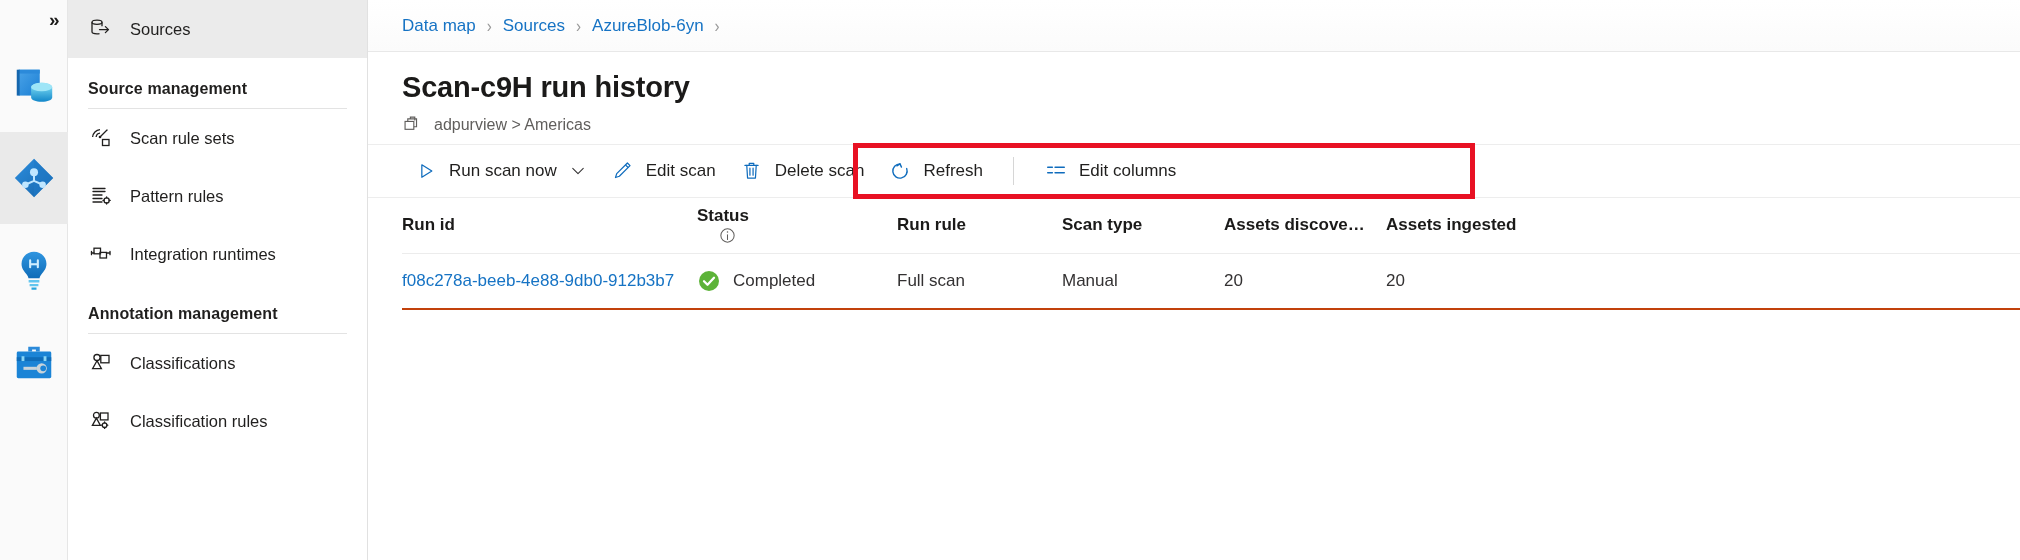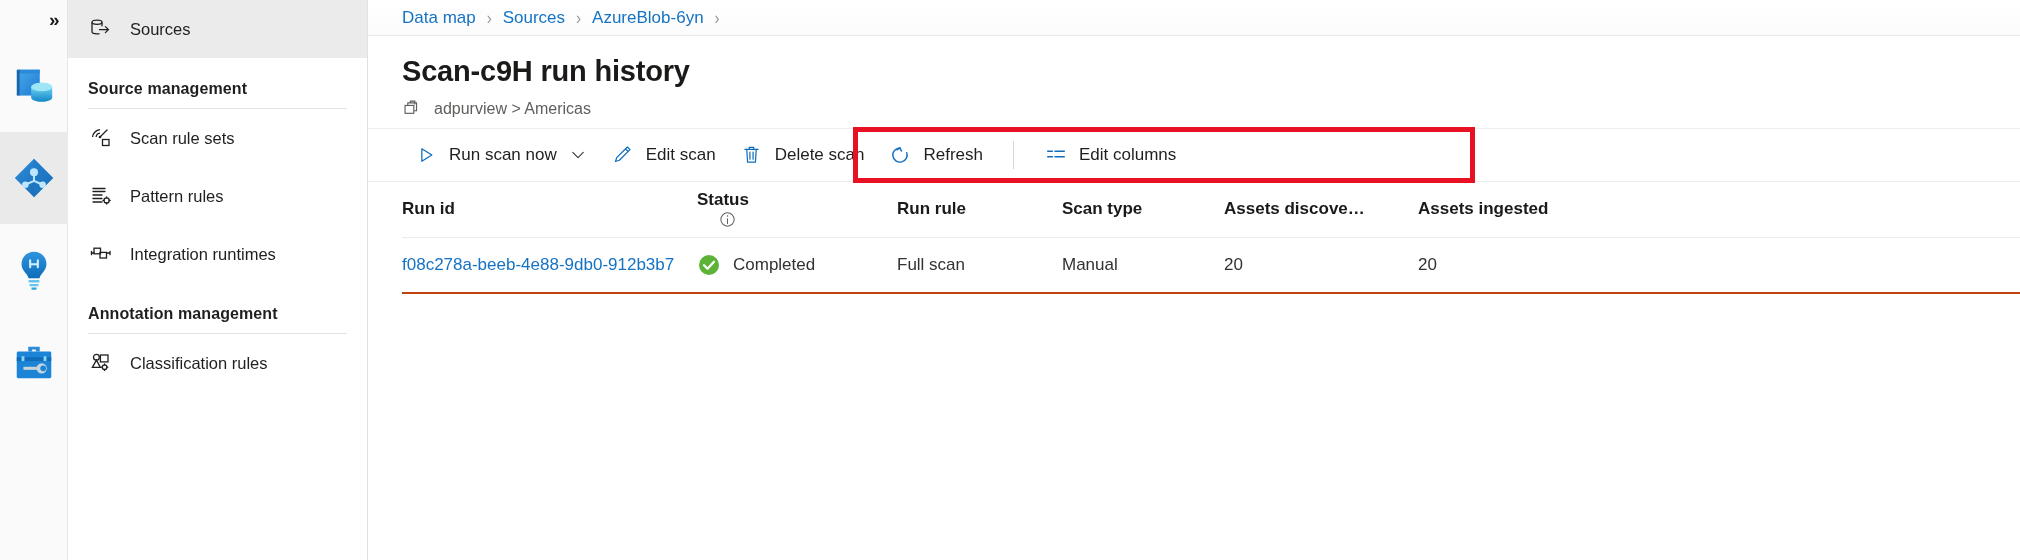--- a/index.html
+++ b/index.html
@@ -103,21 +103,21 @@
   
   .main {
     flex: 1;
     height: 560px;
     position: relative;
     background: #ffffff;
     min-width: 0;
   }
 
   .crumbbar {
-    height: 36px;
+    height: 52px;
     display: flex;
     align-items: center;
     padding-left: 34px;
     border-bottom: 1px solid #e8e8e8;
     background: linear-gradient(to bottom,#ffffff,#fbfbfb);
     font-size: 17px;
   }
   .crumb-link {
     color: #1673c4;
     cursor: pointer;
@@ -211,21 +211,21 @@
     height: 56px;
     border-bottom: 2px solid #c2410c;
     font-size: 17px;
     color: #333132;
   }
   .c-runid   { width: 295px; min-width:295px; overflow: hidden; white-space: nowrap; }
   .c-status  { width: 200px; min-width:200px; display: flex; align-items: center; }
   .c-runtype { width: 165px; min-width:165px; }
   .c-scantype{ width: 162px; min-width:162px; }
   .c-disc    { width: 162px; min-width:162px; }
-  .c-ing     { width: 200px; min-width:200px;margin-left:32px; }
+  .c-ing     { width: 200px; min-width:200px; }
 
   .hd-inline { display: flex; align-items: center; flex-direction: column; }
   .info-ico { margin-left: 10px; display: flex; align-items: center; }
 
   .runid-link {
     color: #1673c4;
     cursor: pointer;
     white-space: nowrap;
   }
 
@@ -361,20 +361,30 @@
           <path d="M2.5 11h2.5M17.5 11h3.2" stroke-linecap="round"></path>
           <path d="M2.5 9.3v3.4M21 9.3v3.4" stroke-linecap="round"></path>
         </svg>
       </span>
       <span class="n-label">Integration runtimes</span>
     </div>
 
     <div class="nav-section">Annotation management</div>
     <div class="nav-divider"></div>
 
+    <div class="nav-item">
+      <span class="n-ico">
+        <svg width="24" height="24" viewBox="0 0 24 24" fill="none" stroke="#201f1e" stroke-width="1.3">
+          <circle cx="8" cy="6.6" r="3.1"></circle>
+          <path d="M8 9.7 3.6 17.6h8.8z"></path>
+          <rect x="11.8" y="4.4" width="8.2" height="7.4"></rect>
+        </svg>
+      </span>
+      <span class="n-label">Classifications</span>
+    </div>
 
     <div class="nav-item">
       <span class="n-ico">
         <svg width="24" height="24" viewBox="0 0 24 24" fill="none" stroke="#201f1e" stroke-width="1.3">
           <circle cx="7.4" cy="6.2" r="2.9"></circle>
           <path d="M7.4 9.1 3.4 16.4h8z"></path>
           <rect x="11.4" y="4" width="7.6" height="6.9"></rect>
           <circle cx="15.6" cy="16.2" r="2.3"></circle>
           <path d="M15.6 13v.9M15.6 18.5v.9M12.4 16.2h.9M17.9 16.2h.9" stroke-linecap="round"></path>
         </svg>

